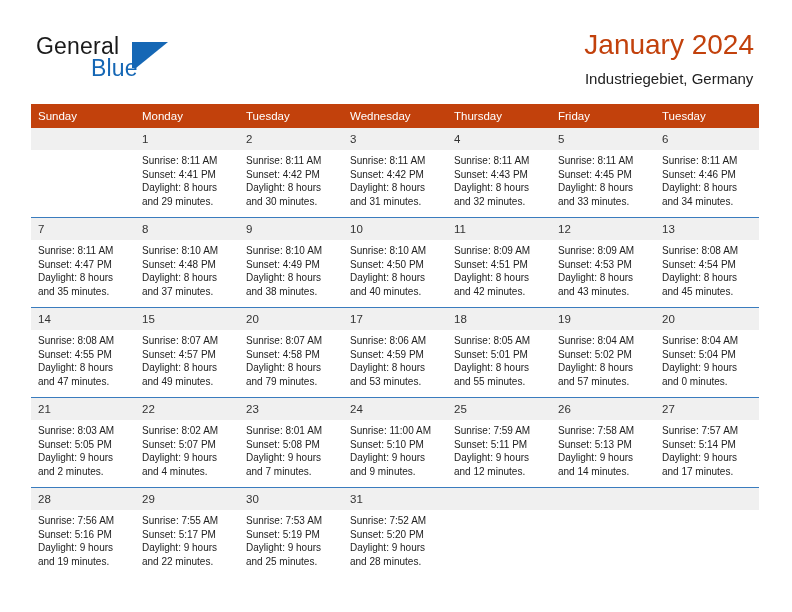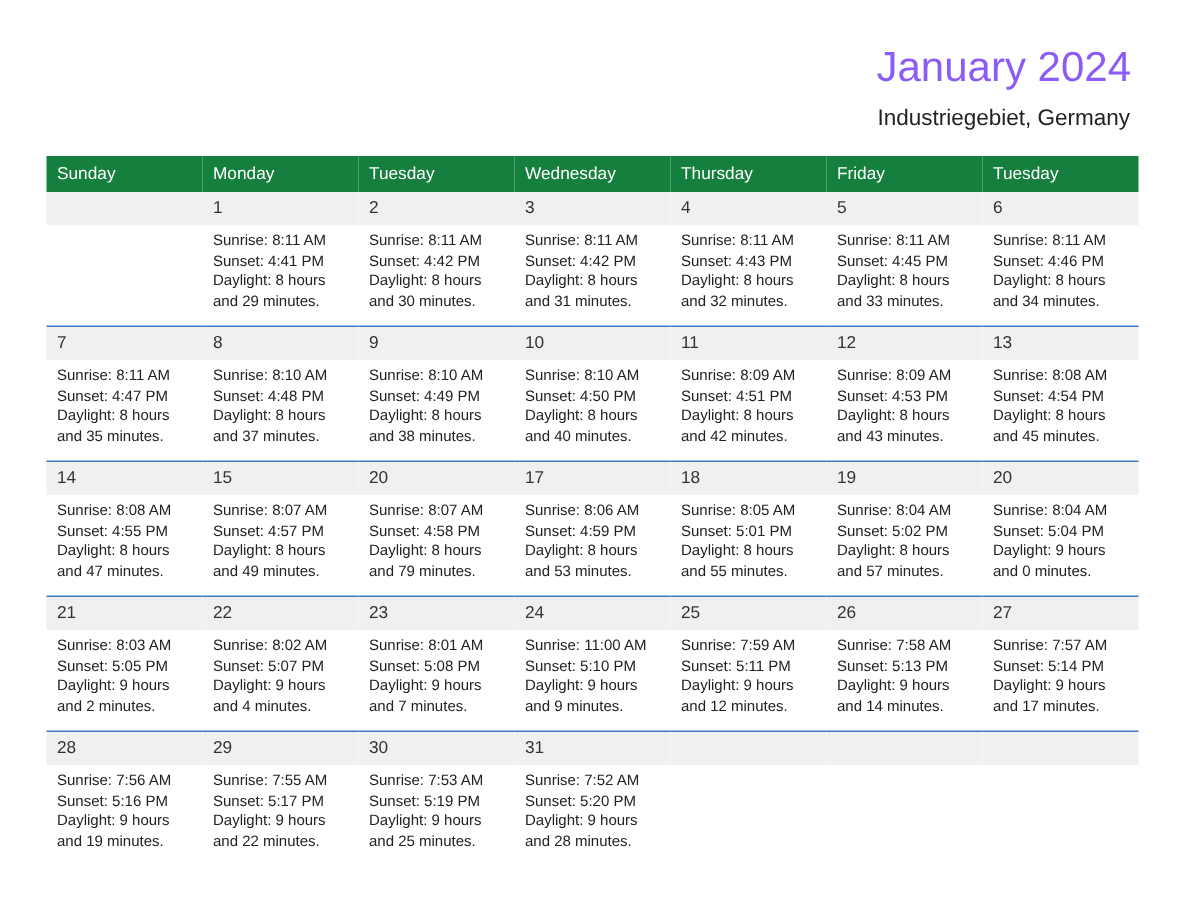--- a/index.html
+++ b/index.html
@@ -81,21 +81,21 @@
   }
 
   .title-block {
     position: absolute;
     right: 38px;
     top: 28px;
     text-align: right;
   }
   .cal-title {
     font-size: 28px;
-    color: #8b5cf6;
+    color: #c2410c;
     line-height: 34px;
     white-space: nowrap;
     text-align: right;
   }
   .cal-subtitle {
     font-size: 15px;
     color: #222222;
     line-height: 22px;
     margin-top: 6px;
     white-space: nowrap;
@@ -105,21 +105,21 @@
   
   .calendar {
     position: absolute;
     left: 31px;
     top: 104px;
     width: 728px;
     border-collapse: collapse;
     table-layout: fixed;
   }
   .calendar th {
-    background: #15803d;
+    background: #c2410c;
     color: #ffffff;
     font-size: 11.5px;
     font-weight: normal;
     text-align: left;
     padding: 6px 0 6px 7px;
     height: 10px;
     border: none;
   }
   .calendar td {
     vertical-align: top;
@@ -156,20 +156,28 @@
     white-space: nowrap;
   }
 </style>
 </head>
 <body>
 
 <div class="page">
 
   <div class="top">
 
+    <div class="brand">
+      <span class="brand-general">General</span>
+      <span class="brand-mark">
+        <span class="bar"></span>
+        <span class="tri"></span>
+      </span>
+      <span class="brand-blue">Blue</span>
+    </div>
 
     <div class="title-block">
       <div class="cal-title">January 2024</div>
       <div class="cal-subtitle">Industriegebiet, Germany</div>
     </div>
 
   </div>
 
   <table class="calendar">
     <thead>

